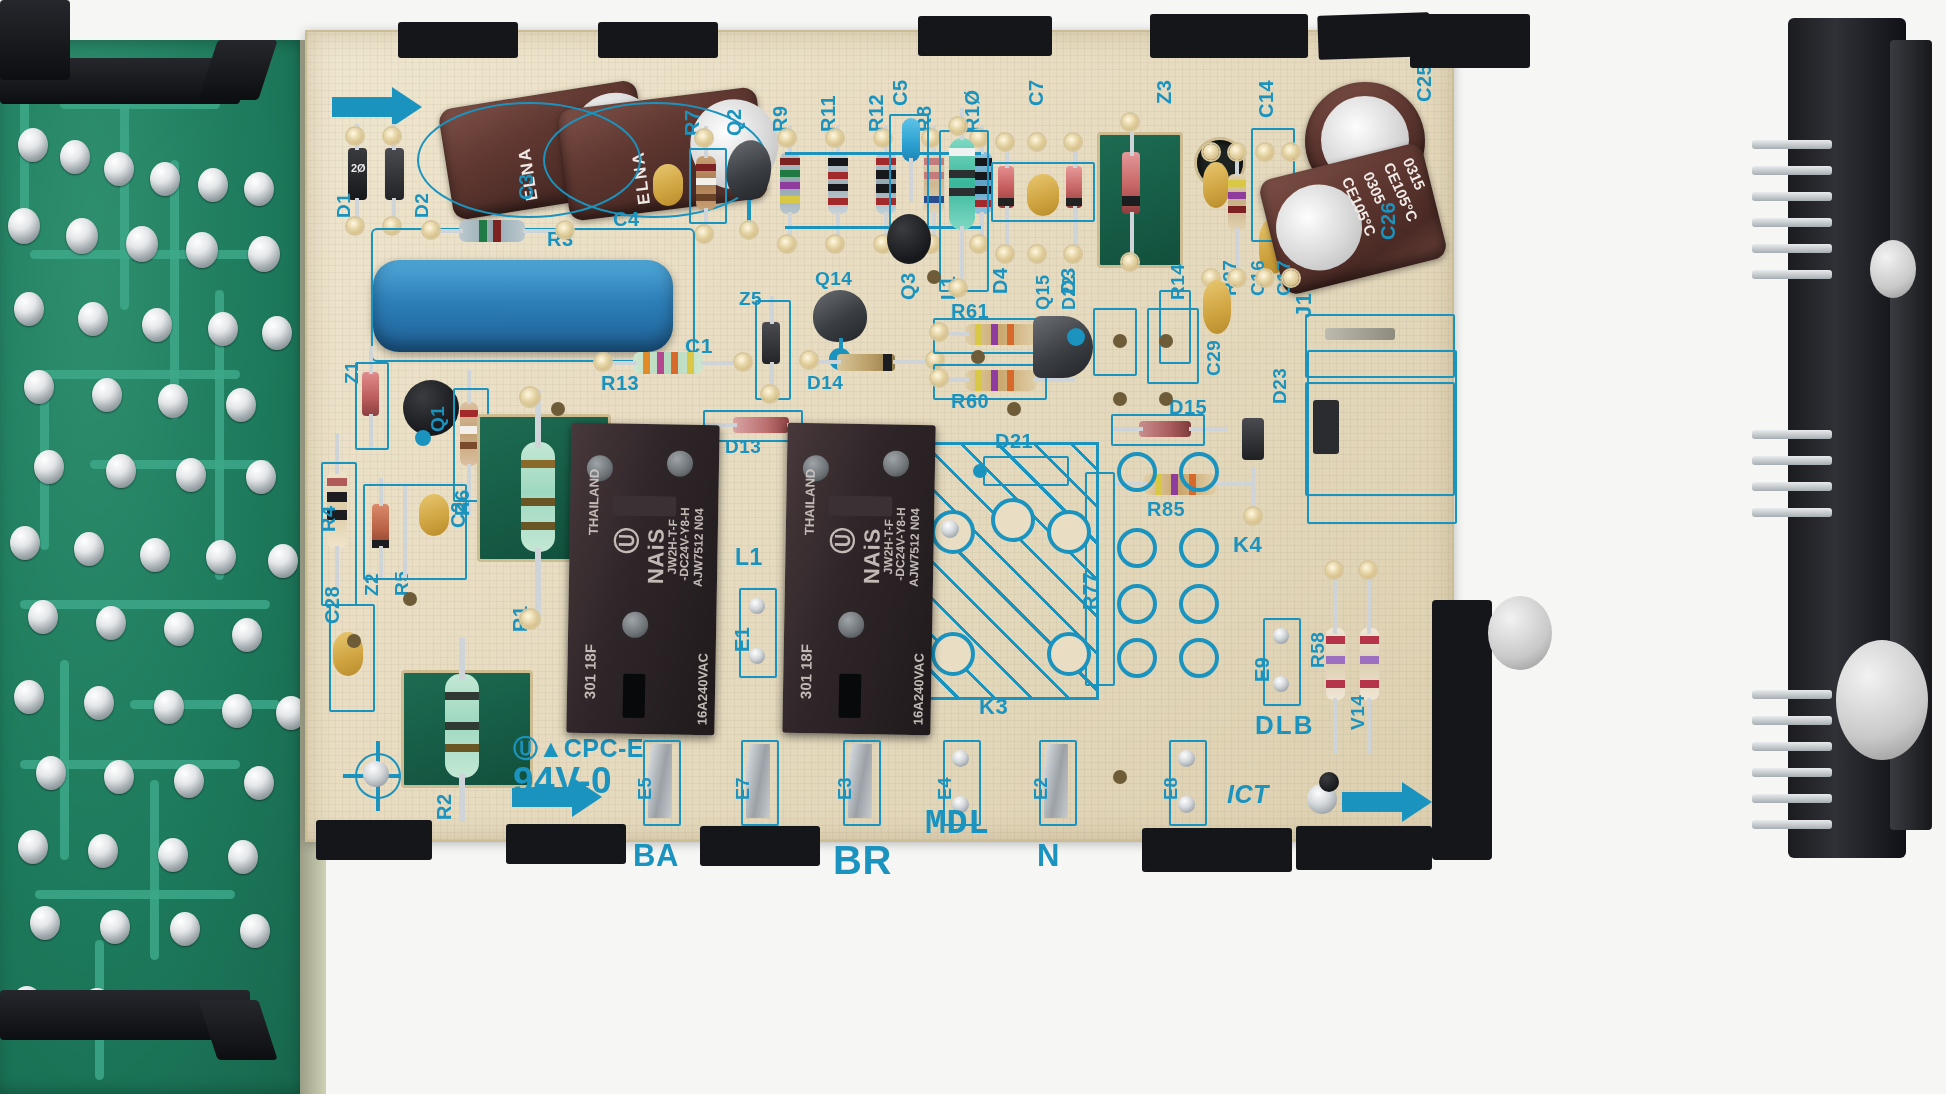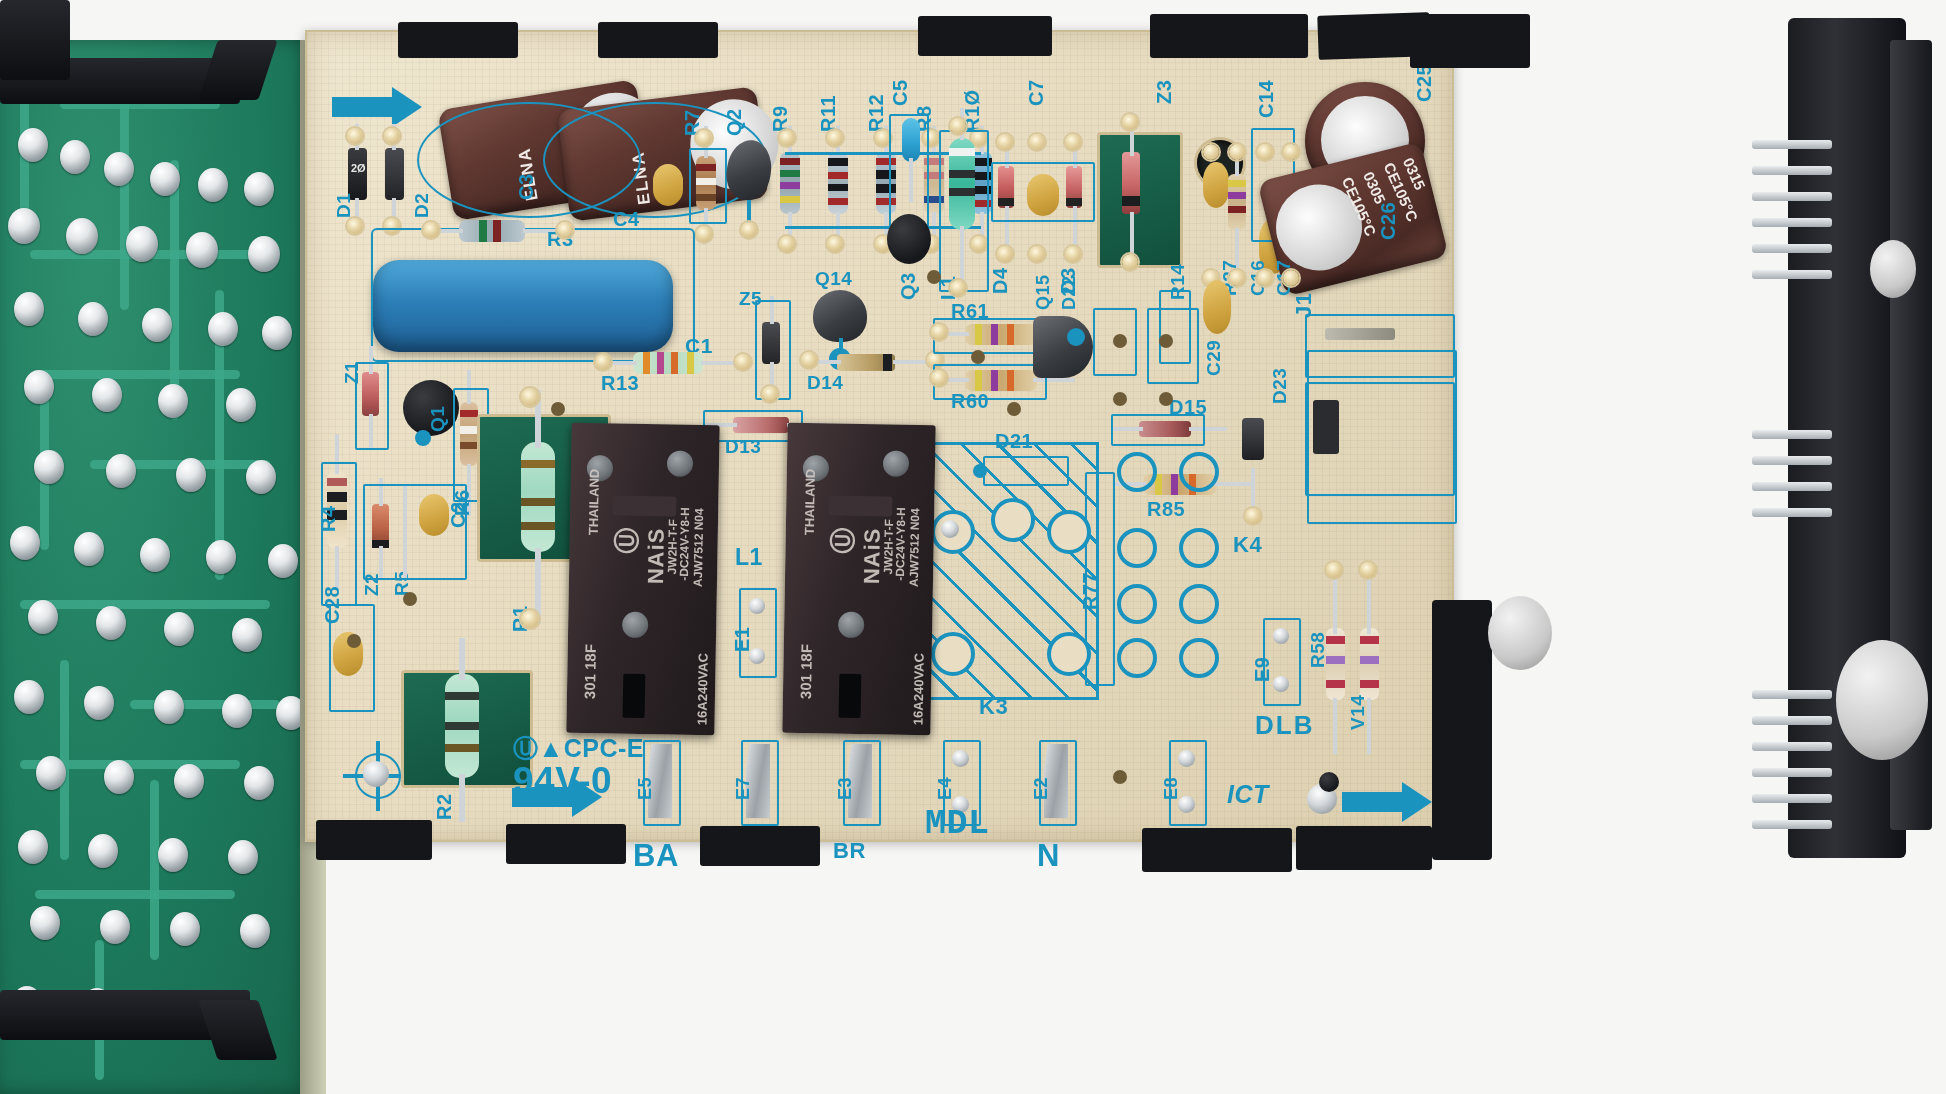--- a/index.html
+++ b/index.html
@@ -772,21 +772,21 @@
       <div class="abs" style="left:11px;top:4px;width:24px;height:74px;background:linear-gradient(100deg,#dfe3e6,#9ba1a6 55%,#c7ccd0);clip-path:polygon(14% 0,100% 0,100% 100%,0 100%,0 36%);"></div>
       <div class="abs silk rot90" style="left:-2px;top:60px;font-size:18px;">E7</div>
     </div>
     <div class="abs silk" style="left:428px;top:806px;font-size:31px;">L1</div>
 
     <div class="abs" style="left:530px;top:708px;width:44px;height:92px;">
       <div class="sbox" style="left:6px;top:0px;width:34px;height:82px;"></div>
       <div class="abs" style="left:11px;top:4px;width:24px;height:74px;background:linear-gradient(100deg,#dfe3e6,#9ba1a6 55%,#c7ccd0);clip-path:polygon(14% 0,100% 0,100% 100%,0 100%,0 36%);"></div>
       <div class="abs silk rot90" style="left:-2px;top:60px;font-size:18px;">E3</div>
     </div>
-    <div class="abs silk" style="left:526px;top:806px;font-size:22px;">BR</div>
+    <div class="abs silk" style="left:526px;top:806px;font-size:40px;">BR</div>
 
     <div class="abs" style="left:630px;top:708px;width:44px;height:92px;">
       <div class="sbox" style="left:6px;top:0px;width:34px;height:82px;"></div>
       <div class="solderpad" style="left:15px;top:10px;width:17px;height:17px;"></div>
       <div class="solderpad" style="left:15px;top:56px;width:17px;height:17px;"></div>
       <div class="abs silk rot90" style="left:-2px;top:60px;font-size:18px;">E4</div>
     </div>
     <div class="abs silk" style="left:618px;top:772px;font-size:35px;font-family:Liberation Mono, monospace;">MDL</div>
 
     <div class="abs" style="left:726px;top:708px;width:44px;height:92px;">

